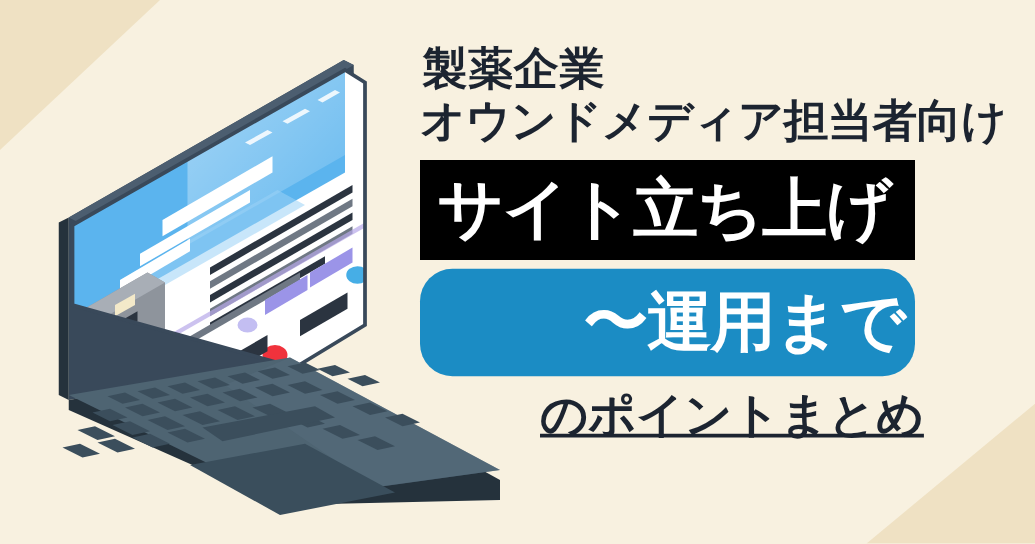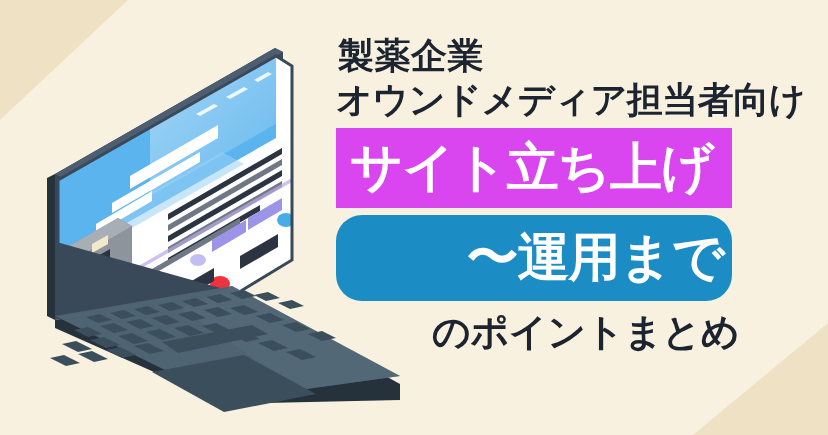--- a/index.html
+++ b/index.html
@@ -31,34 +31,34 @@
   #copy{position:absolute;left:336px;top:38px;width:420px;}
 
   .kicker{
     color:#1C2430;
     font-weight:700;
     letter-spacing:0.5px;
     line-height:1.0;
     white-space:nowrap;
   }
   .kicker-1{font-size:36px;margin:0 0 8px 2px;}
-  .kicker-2{font-size:36px;margin:0 0 0 0;letter-spacing:-0.5px;}
+  .kicker-2{font-size:36px;margin:0 0 0 0;letter-spacing:-0.5px;font-family:Liberation Mono, monospace;}
 
   .band{
     margin-top:10px;
     width:396px;
     box-sizing:border-box;
     display:flex;
     align-items:center;
     color:#FFFFFF;
     font-weight:700;
     white-space:nowrap;
   }
   .band-red{
-    background:#d946ef;
+    background:#000000;
     height:80px;
     padding-left:14px;
     font-size:52px;
     letter-spacing:-1px;
   }
   .band-blue{
     background:#1B8CC4;
     height:86px;
     margin-top:7px;
     padding-left:14px;
@@ -69,20 +69,21 @@
     border-radius:26px;
   }
   .tail{
     margin-top:6px;
     margin-left:96px;
     color:#1C2430;
     font-weight:700;
     font-size:38px;
     letter-spacing:-0.5px;
     white-space:nowrap;
+    text-decoration:underline;
   }
 </style>
 </head>
 <body>
 
 <div id="stage">
 
   <div class="wedge wedge-tl"></div>
   <div class="wedge wedge-br"></div>
 

